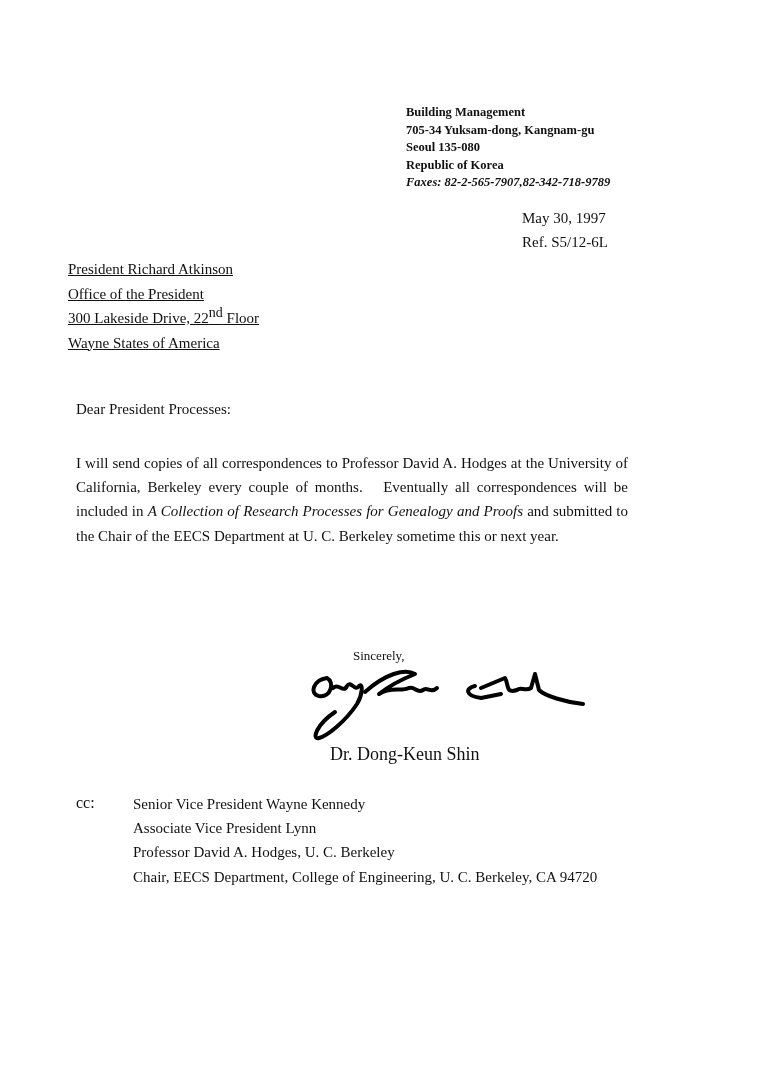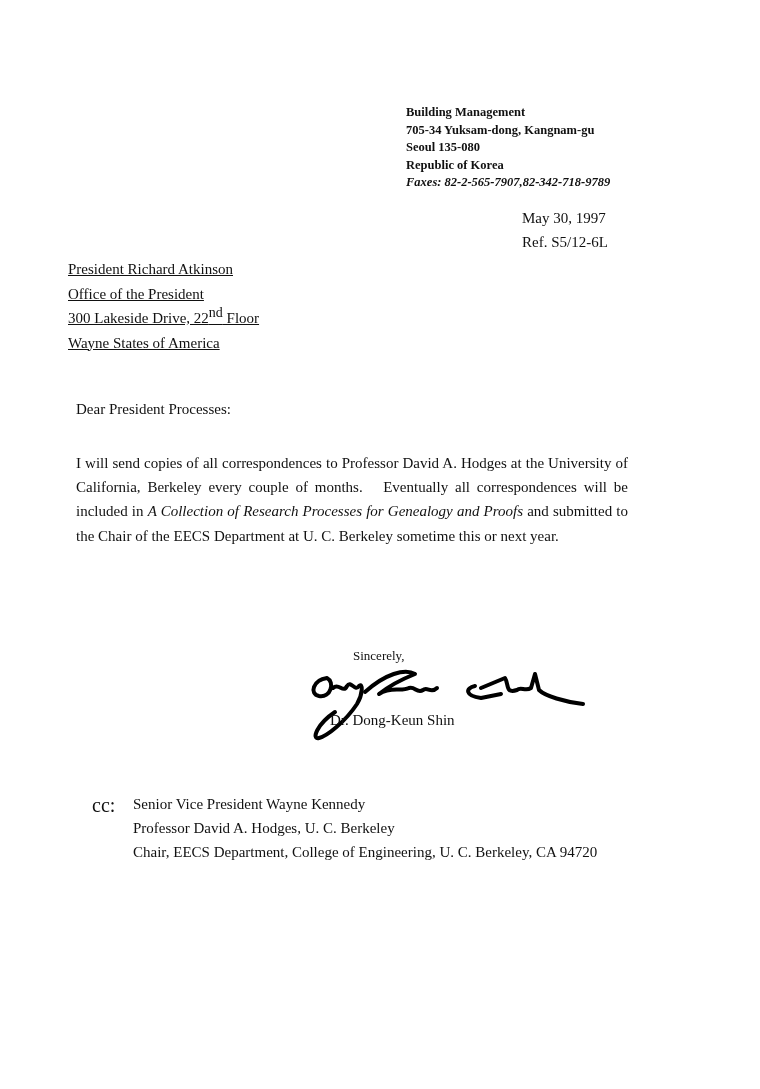--- a/index.html
+++ b/index.html
@@ -7,22 +7,22 @@
     .sender { position: absolute; left: 406px; top: 104px; font-size: 12.5px; font-weight: bold; line-height: 17.5px; }
     .sender .fax { font-style: italic; }
     .date-block { position: absolute; left: 514px; top: 206px; font-size: 15px; line-height: 24px; margin-left: 8px; }
     .recipient { position: absolute; left: 68px; top: 257px; font-size: 15px; line-height: 24.5px; text-decoration: underline; }
     .recipient sup { font-size: 14px; vertical-align: 6px; line-height: 0; }
     .salutation { position: absolute; left: 76px; top: 401px; font-size: 15px; }
     .body-text { position: absolute; left: 76px; top: 451px; width: 552px; font-size: 15px; line-height: 24.2px; text-align: justify; }
     .body-text p { margin: 0; }
     .closing { position: absolute; left: 353px; top: 648px; font-size: 13px; }
     .signature { position: absolute; left: 305px; top: 664px; width: 290px; height: 80px; }
-    .signer { position: absolute; left: 330px; top: 712px; font-size: 15px; }
-    .cc-label { position: absolute; left: 76px; top: 794px; font-size: 20px; margin-left: 16px; }
+    .signer { position: absolute; left: 330px; top: 744px; font-size: 18px; }
+    .cc-label { position: absolute; left: 76px; top: 794px; font-size: 16px; }
     .cc-list { position: absolute; left: 133px; top: 792px; font-size: 15px; line-height: 24.2px; }
   </style>
 </head>
 <body>
 
 <div class="sender">
   <div>Building Management</div>
   <div>705-34 Yuksam-dong, Kangnam-gu</div>
   <div>Seoul 135-080</div>
   <div>Republic of Korea</div>
@@ -57,15 +57,16 @@
     <path d="M170 22 C 160 24, 160 32, 176 34 L 196 30"></path>
     <path d="M176 24 L 200 14 C 204 20, 200 30, 212 26 C 216 22, 220 28, 226 24 L 230 10 L 234 26 C 240 32, 260 38, 278 40"></path>
   </g>
 </svg>
 
 <div class="signer">Dr. Dong-Keun Shin</div>
 
 <div class="cc-label">cc:</div>
 <div class="cc-list">
   <div>Senior Vice President Wayne Kennedy</div>
+  <div>Associate Vice President Lynn</div>
   <div>Professor David A. Hodges, U. C. Berkeley</div>
   <div>Chair, EECS Department, College of Engineering, U. C. Berkeley, CA 94720</div>
 </div>
 
 </body></html>

